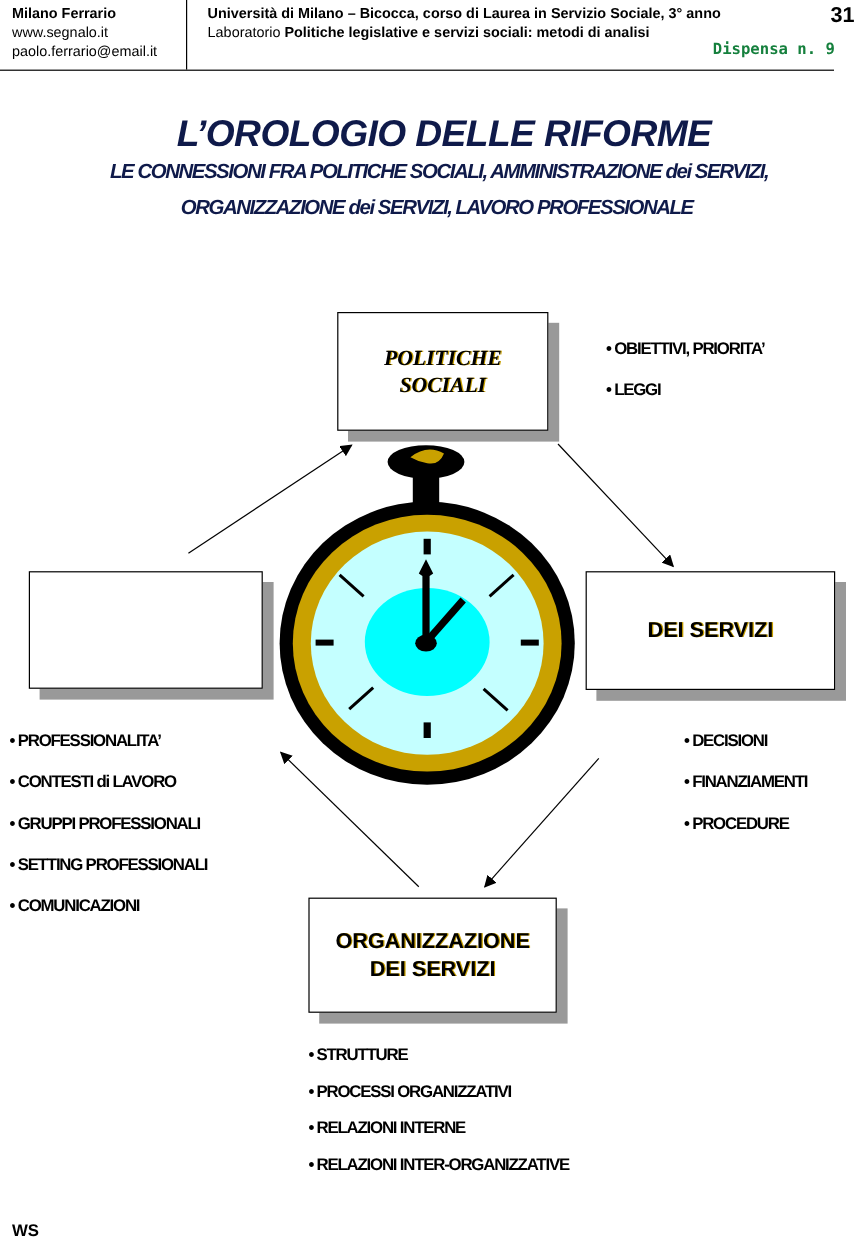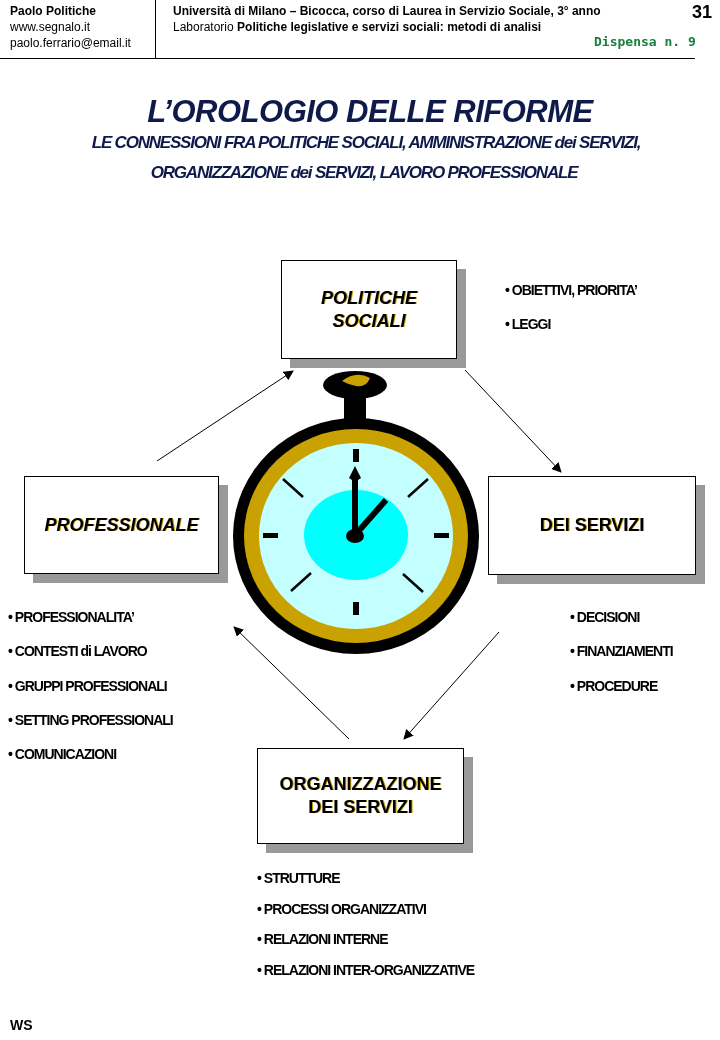--- a/index.html
+++ b/index.html
@@ -10,31 +10,31 @@
   .vsep { left: 155px; top: 0; width: 1px; height: 58px; background: #000; }
   .hdr-mid { left: 173px; top: 3px; font-size: 12px; line-height: 16px; white-space: nowrap; }
   .hdr-mid .b { font-weight: bold; }
   .hdr-mid .date { color: #bfe3ea; }
   .page-num { left: 692px; top: 2px; font-size: 18px; font-weight: bold; }
   .dispensa { left: 594px; top: 34px; font-family: "DejaVu Sans Mono", monospace; font-size: 13px; font-weight: bold; color: #15803d; }
   .hline { left: 0; top: 58px; width: 695px; height: 1px; background: #000; }
   .title { left: 0; width: 740px; top: 94px; text-align: center; font-size: 31px; font-weight: bold; font-style: italic; color: #0f1a4a; letter-spacing: -0.5px; }
   .subtitle { left: 0; width: 732px; text-align: center; font-size: 17px; font-weight: bold; font-style: italic; color: #0f1a4a; letter-spacing: -1.2px; }
   .box { background: #fff; border: 1px solid #000; box-shadow: 9px 9px 0 #999999; display: flex; align-items: center; justify-content: center; text-align: center; font-weight: bold; font-size: 18px; line-height: 23px; text-shadow: 1px 0 0 #c8a000; }
-  .box.italic { font-style: italic; }
+  .box.italic { font-style: italic; font-family: Liberation Serif, serif; }
   .bullets { font-weight: bold; font-size: 14px; letter-spacing: -1px; line-height: 17px; white-space: nowrap; }
   .bullets div { position: absolute; white-space: nowrap; }
   .ws { left: 10px; top: 1017px; font-weight: bold; font-size: 14px; }
   svg { position: absolute; left: 0; top: 0; }
 </style>
 </head>
 <body>
 
 <div class="abs hdr-left">
-  <div class="name">Paolo Politiche</div>
+  <div class="name">Milano Ferrario</div>
   <div>www.segnalo.it</div>
   <div>paolo.ferrario@email.it</div>
 </div>
 <div class="abs vsep"></div>
 <div class="abs hdr-mid">
   <div class="b">Università di Milano – Bicocca, corso di  Laurea in Servizio Sociale, 3° anno</div>
   <div><span>Laboratorio </span><span class="b">Politiche legislative e servizi sociali: metodi di analisi</span></div>
 </div>
 <div class="abs page-num">31</div>
 <div class="abs dispensa">Dispensa n. 9</div>
@@ -94,21 +94,20 @@
     </div>
 </div>
 <div class="abs box" style="left:257px; top:748px; width:205px; height:94px;">
   <div>
       <div>ORGANIZZAZIONE</div>
       <div>DEI SERVIZI</div>
     </div>
 </div>
 <div class="abs box italic" style="left:24px; top:476px; width:193px; height:96px;">
   <div>
-      <div>PROFESSIONALE</div>
     </div>
 </div>
 
 <div class="abs bullets" style="left:505px; top:282px;">
   <div style="top:0;">• OBIETTIVI, PRIORITA’</div>
   <div style="top:34px;">•  LEGGI</div>
 </div>
 <div class="abs bullets" style="left:570px; top:609px;">
   <div style="top:0;">•  DECISIONI</div>
   <div style="top:34px;">•  FINANZIAMENTI</div>

